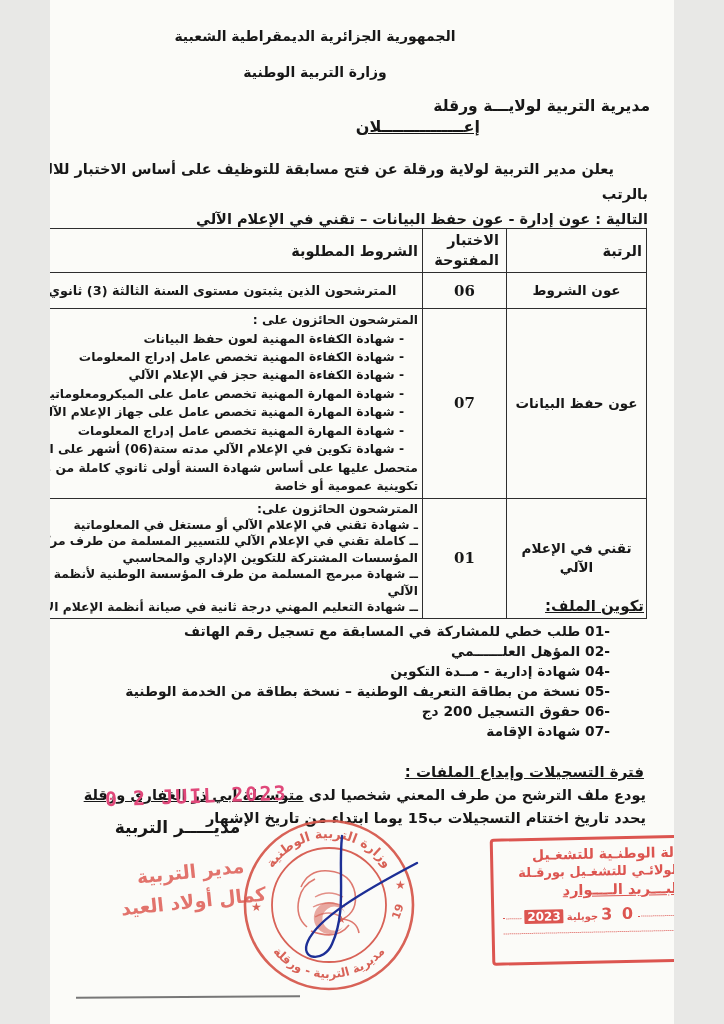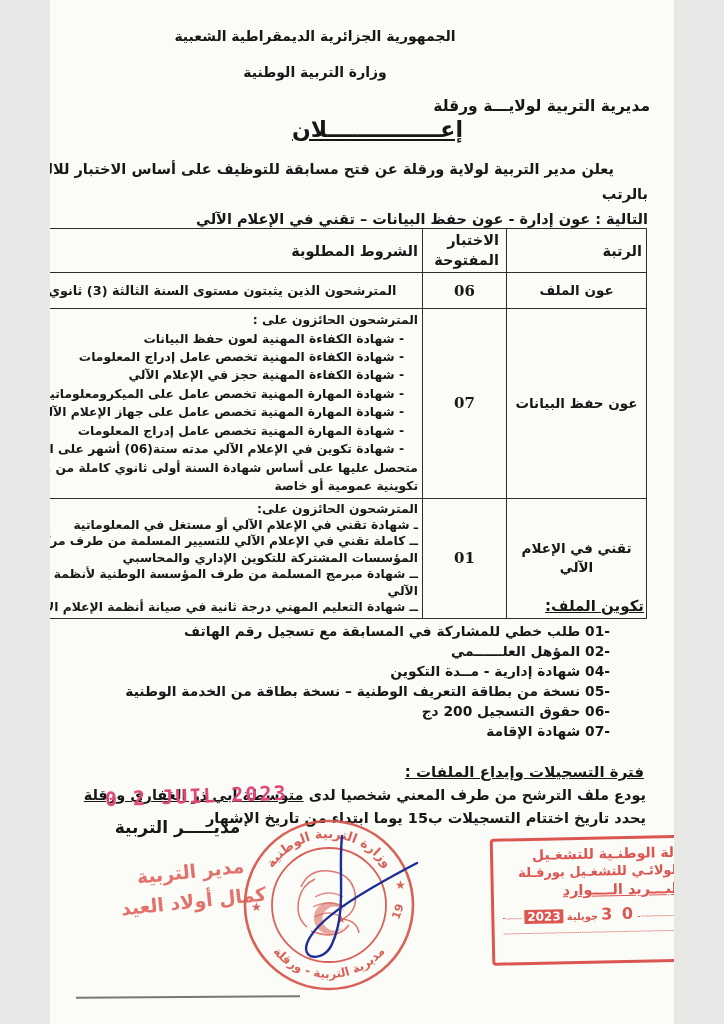--- a/index.html
+++ b/index.html
@@ -6,22 +6,22 @@
   .page{
     position:relative;width:593px;height:1024px;margin:0 auto;
     background:#fbfbf8;color:#171717;overflow:hidden;
     font-family:"DejaVu Sans",sans-serif;font-weight:bold;padding-left:31px;
   }
   
   .hdr-republic{position:absolute;top:28px;left:85px;width:360px;text-align:center;font-size:14px;}
   .hdr-ministry{position:absolute;top:64px;left:85px;width:360px;text-align:center;font-size:14px;}
   .hdr-directorate{position:absolute;top:97px;right:24px;direction:rtl;font-size:15.5px;}
   .hdr-title{
-    position:absolute;top:117px;left:225px;width:205px;text-align:center;direction:rtl;
-    font-size:22px;text-decoration:underline;
+    position:absolute;top:117px;left:225px;width:205px;direction:rtl;
+    font-size:16px;text-decoration:underline;
   }
   
   .intro{position:absolute;top:157px;right:26px;width:674px;direction:rtl;text-align:right;
     font-size:14.5px;line-height:1.72;}
   .intro .l1{text-indent:34px;}
   
   .tbl{position:absolute;top:228px;right:27px;width:662px;border-collapse:collapse;
     direction:rtl;table-layout:fixed;}
   .tbl td{border:1.6px solid #2e2e2e;vertical-align:middle;padding:2px 4px;}
   .col-rank{width:140px;} .col-pos{width:84px;} .col-cond{width:438px;}
@@ -91,21 +91,21 @@
         <col class="col-pos">
         <col class="col-cond">
       </colgroup>
     <tbody>
         <tr style="height:44px;">
       <td class="hcell">الرتبة</td>
       <td class="hcell pos">الاختبار المفتوحة</td>
       <td class="hcell">الشروط المطلوبة</td>
     </tr>
     <tr style="height:36px;">
-      <td class="rank-cell">عون الملف</td>
+      <td class="rank-cell">عون الشروط</td>
       <td class="pos-cell">06</td>
       <td class="single-cond">المترشحون الذين يثبتون مستوى السنة الثالثة (3) ثانوي كاملة</td>
     </tr>
     <tr style="height:179px;">
       <td class="rank-cell">عون حفظ البيانات</td>
       <td class="pos-cell">07</td>
       <td class="cond-cell">
         <div>المترشحون الحائزون على :</div>
         <div class="r2-item">- شهادة الكفاءة المهنية لعون حفظ البيانات</div>
         <div class="r2-item">- شهادة الكفاءة المهنية تخصص عامل إدراج المعلومات</div>

